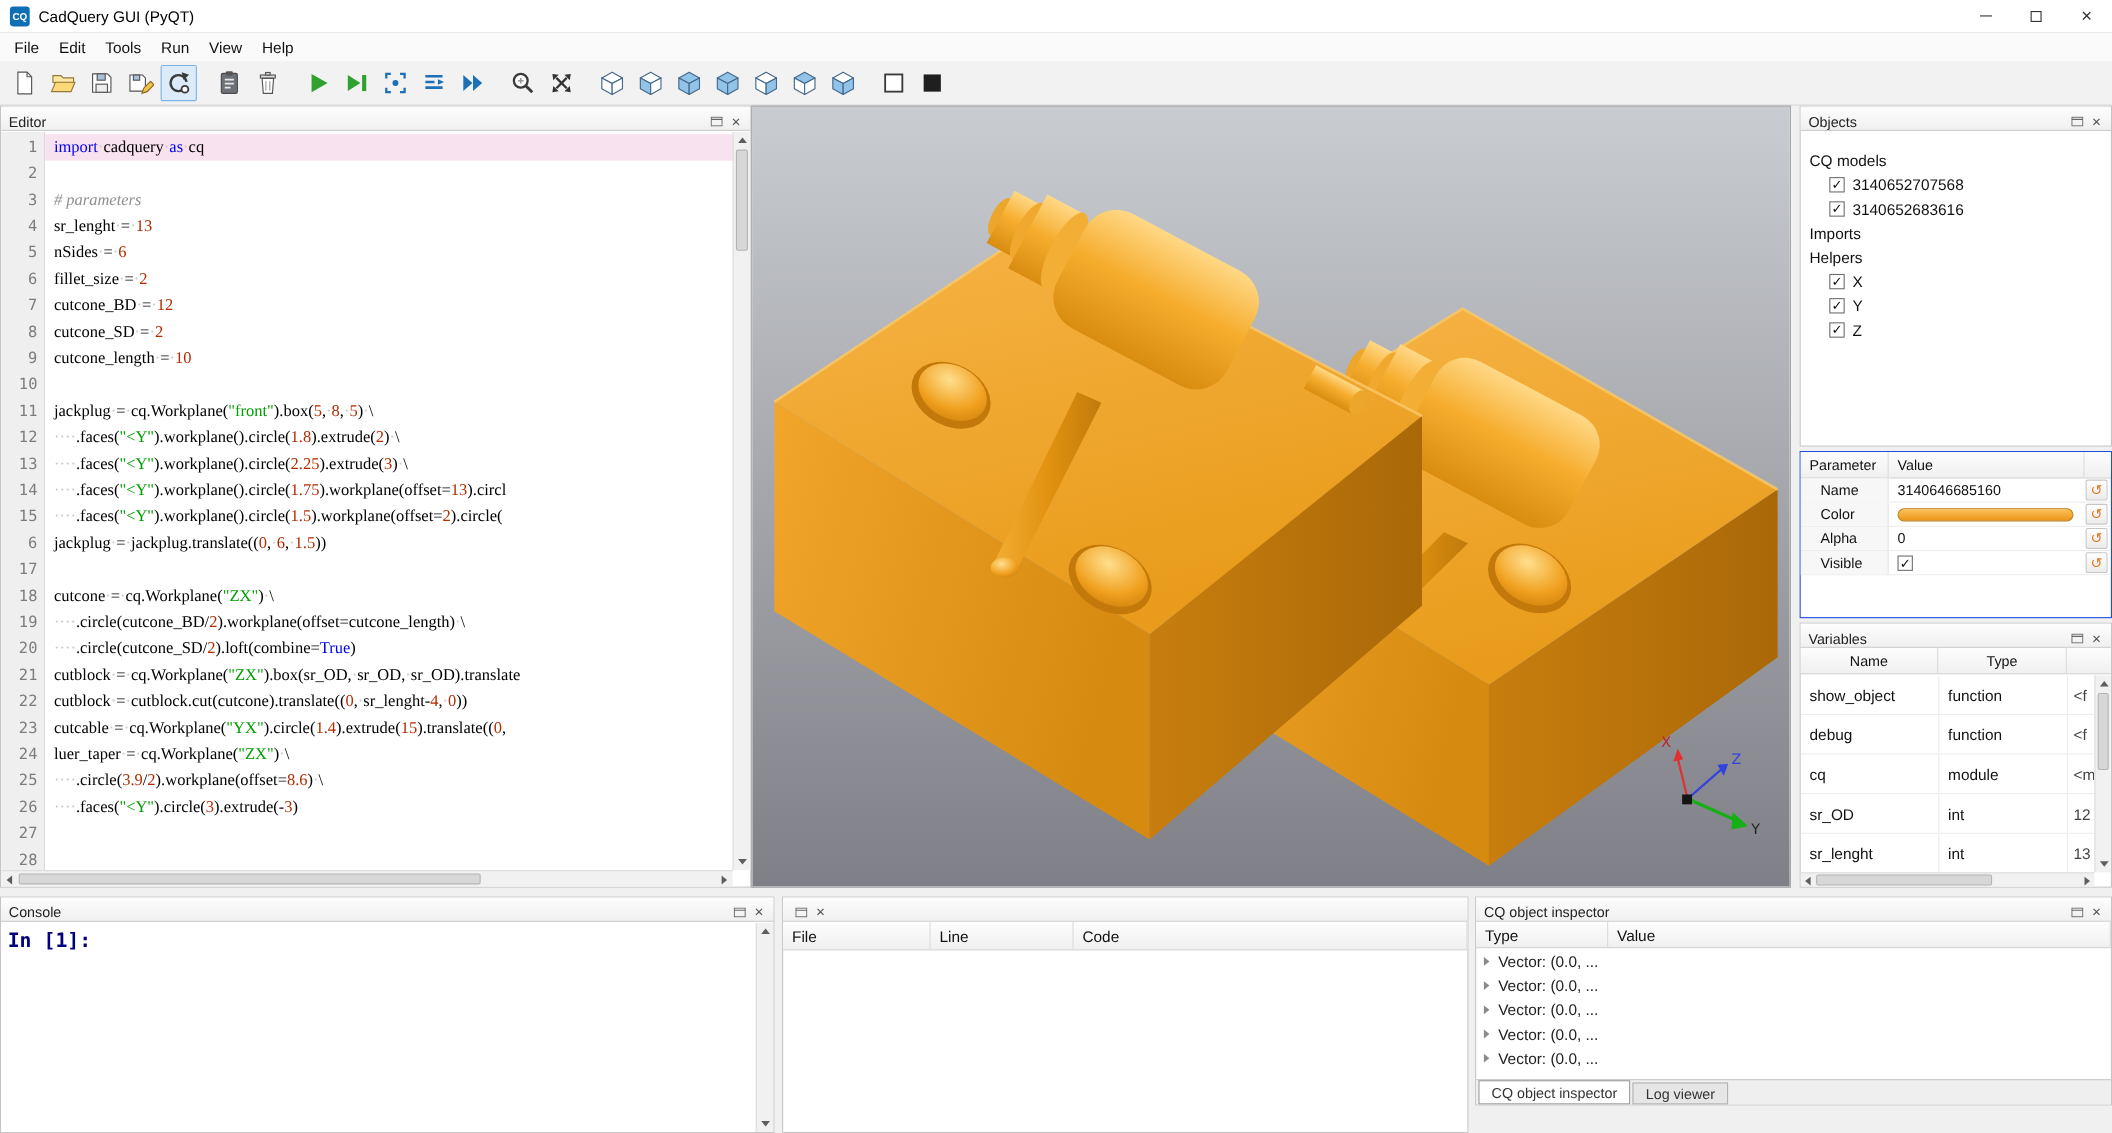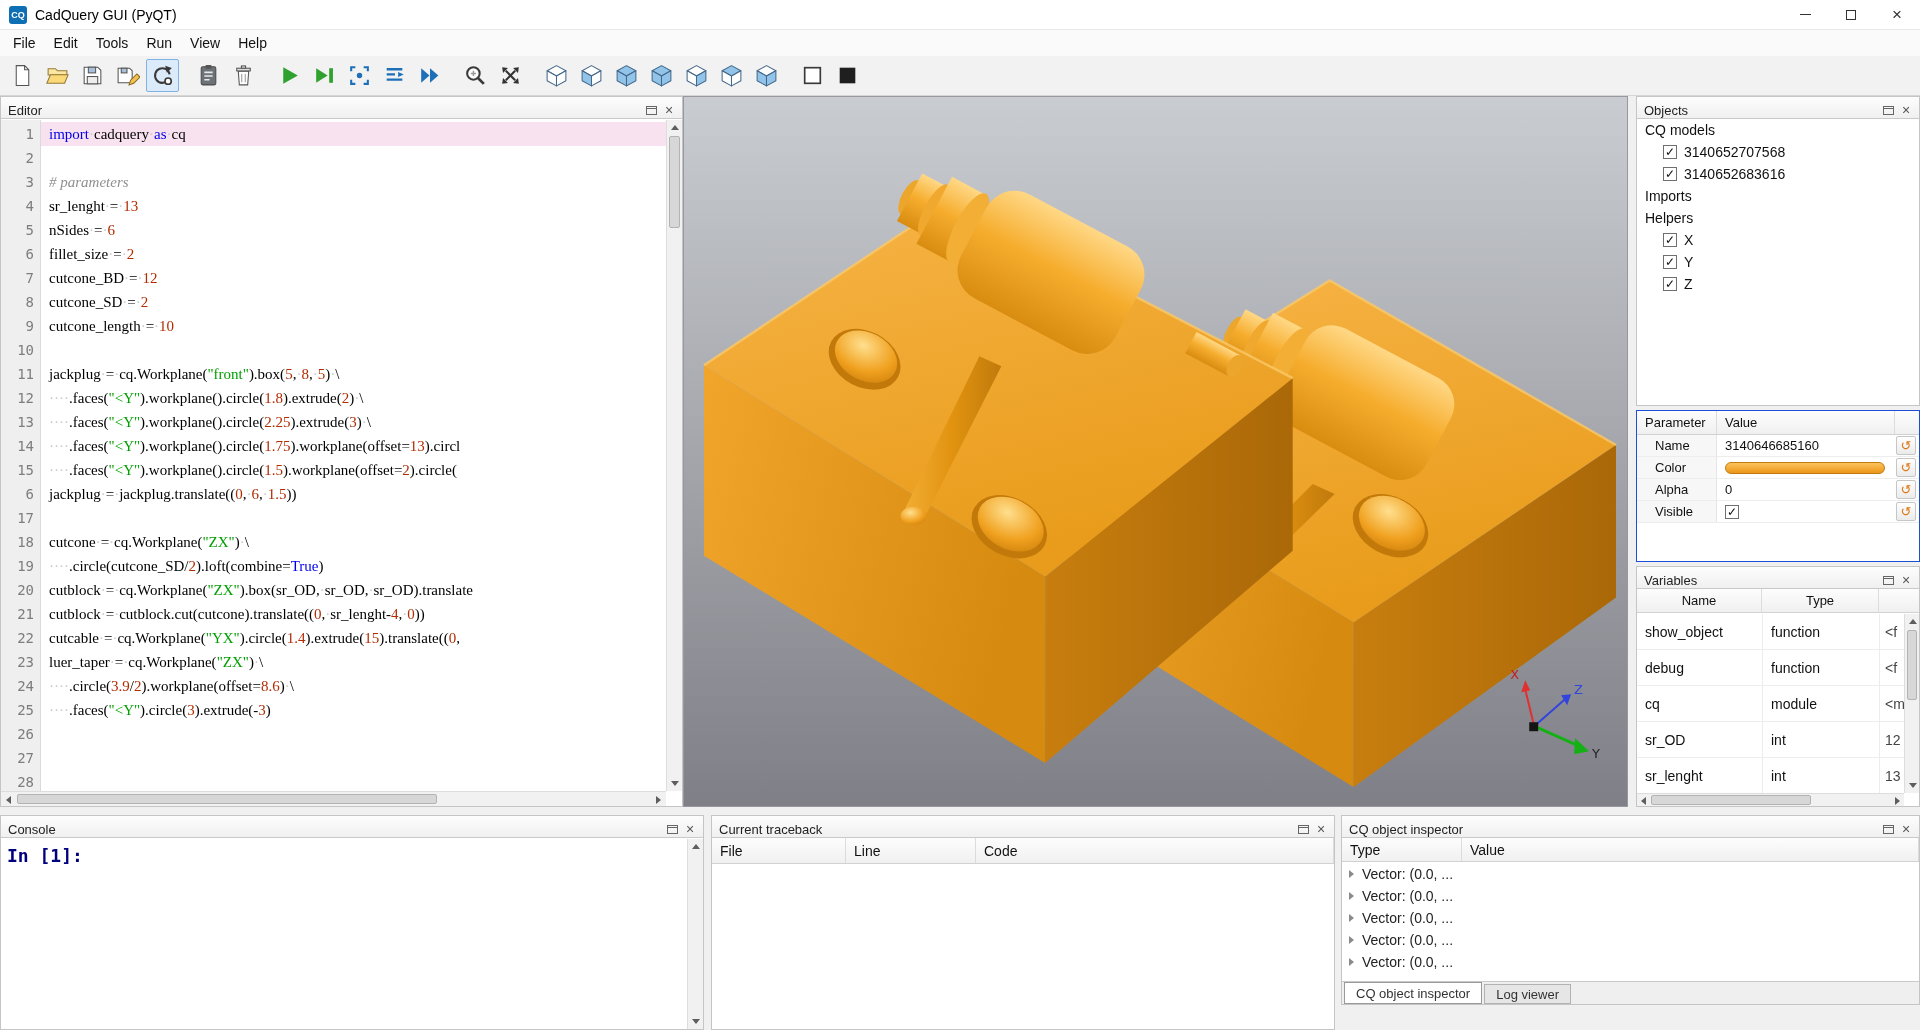--- a/index.html
+++ b/index.html
@@ -434,20 +434,21 @@
         <div class="code-line"><span class="tok-t">cutcone_length</span><span class="tok-w">·</span><span class="tok-t">=</span><span class="tok-w">·</span><span class="tok-n">10</span></div>
         <div class="code-line"></div>
         <div class="code-line"><span class="tok-t">jackplug</span><span class="tok-w">·</span><span class="tok-t">=</span><span class="tok-w">·</span><span class="tok-t">cq.Workplane(</span><span class="tok-s">"front"</span><span class="tok-t">).box(</span><span class="tok-n">5</span><span class="tok-t">,</span><span class="tok-w">·</span><span class="tok-n">8</span><span class="tok-t">,</span><span class="tok-w">·</span><span class="tok-n">5</span><span class="tok-t">)</span><span class="tok-w">·</span><span class="tok-t">\</span></div>
         <div class="code-line"><span class="tok-w">····</span><span class="tok-t">.faces(</span><span class="tok-s">"&lt;Y"</span><span class="tok-t">).workplane().circle(</span><span class="tok-n">1.8</span><span class="tok-t">).extrude(</span><span class="tok-n">2</span><span class="tok-t">)</span><span class="tok-w">·</span><span class="tok-t">\</span></div>
         <div class="code-line"><span class="tok-w">····</span><span class="tok-t">.faces(</span><span class="tok-s">"&lt;Y"</span><span class="tok-t">).workplane().circle(</span><span class="tok-n">2.25</span><span class="tok-t">).extrude(</span><span class="tok-n">3</span><span class="tok-t">)</span><span class="tok-w">·</span><span class="tok-t">\</span></div>
         <div class="code-line"><span class="tok-w">····</span><span class="tok-t">.faces(</span><span class="tok-s">"&lt;Y"</span><span class="tok-t">).workplane().circle(</span><span class="tok-n">1.75</span><span class="tok-t">).workplane(offset=</span><span class="tok-n">13</span><span class="tok-t">).circl</span></div>
         <div class="code-line"><span class="tok-w">····</span><span class="tok-t">.faces(</span><span class="tok-s">"&lt;Y"</span><span class="tok-t">).workplane().circle(</span><span class="tok-n">1.5</span><span class="tok-t">).workplane(offset=</span><span class="tok-n">2</span><span class="tok-t">).circle(</span></div>
         <div class="code-line"><span class="tok-t">jackplug</span><span class="tok-w">·</span><span class="tok-t">=</span><span class="tok-w">·</span><span class="tok-t">jackplug.translate((</span><span class="tok-n">0</span><span class="tok-t">,</span><span class="tok-w">·</span><span class="tok-n">6</span><span class="tok-t">,</span><span class="tok-w">·</span><span class="tok-n">1.5</span><span class="tok-t">))</span></div>
         <div class="code-line"></div>
         <div class="code-line"><span class="tok-t">cutcone</span><span class="tok-w">·</span><span class="tok-t">=</span><span class="tok-w">·</span><span class="tok-t">cq.Workplane(</span><span class="tok-s">"ZX"</span><span class="tok-t">)</span><span class="tok-w">·</span><span class="tok-t">\</span></div>
+        <div class="code-line"><span class="tok-w">····</span><span class="tok-t">.circle(cutcone_BD/</span><span class="tok-n">2</span><span class="tok-t">).workplane(offset=cutcone_length)</span><span class="tok-w">·</span><span class="tok-t">\</span></div>
         <div class="code-line"><span class="tok-w">····</span><span class="tok-t">.circle(cutcone_SD/</span><span class="tok-n">2</span><span class="tok-t">).loft(combine=</span><span class="tok-k">True</span><span class="tok-t">)</span></div>
         <div class="code-line"><span class="tok-t">cutblock</span><span class="tok-w">·</span><span class="tok-t">=</span><span class="tok-w">·</span><span class="tok-t">cq.Workplane(</span><span class="tok-s">"ZX"</span><span class="tok-t">).box(sr_OD,</span><span class="tok-w">·</span><span class="tok-t">sr_OD,</span><span class="tok-w">·</span><span class="tok-t">sr_OD).translate</span></div>
         <div class="code-line"><span class="tok-t">cutblock</span><span class="tok-w">·</span><span class="tok-t">=</span><span class="tok-w">·</span><span class="tok-t">cutblock.cut(cutcone).translate((</span><span class="tok-n">0</span><span class="tok-t">,</span><span class="tok-w">·</span><span class="tok-t">sr_lenght-</span><span class="tok-n">4</span><span class="tok-t">,</span><span class="tok-w">·</span><span class="tok-n">0</span><span class="tok-t">))</span></div>
         <div class="code-line"><span class="tok-t">cutcable</span><span class="tok-w">·</span><span class="tok-t">=</span><span class="tok-w">·</span><span class="tok-t">cq.Workplane(</span><span class="tok-s">"YX"</span><span class="tok-t">).circle(</span><span class="tok-n">1.4</span><span class="tok-t">).extrude(</span><span class="tok-n">15</span><span class="tok-t">).translate((</span><span class="tok-n">0</span><span class="tok-t">,</span></div>
         <div class="code-line"><span class="tok-t">luer_taper</span><span class="tok-w">·</span><span class="tok-t">=</span><span class="tok-w">·</span><span class="tok-t">cq.Workplane(</span><span class="tok-s">"ZX"</span><span class="tok-t">)</span><span class="tok-w">·</span><span class="tok-t">\</span></div>
         <div class="code-line"><span class="tok-w">····</span><span class="tok-t">.circle(</span><span class="tok-n">3.9</span><span class="tok-t">/</span><span class="tok-n">2</span><span class="tok-t">).workplane(offset=</span><span class="tok-n">8.6</span><span class="tok-t">)</span><span class="tok-w">·</span><span class="tok-t">\</span></div>
         <div class="code-line"><span class="tok-w">····</span><span class="tok-t">.faces(</span><span class="tok-s">"&lt;Y"</span><span class="tok-t">).circle(</span><span class="tok-n">3</span><span class="tok-t">).extrude(-</span><span class="tok-n">3</span><span class="tok-t">)</span></div>
       </div>
   </div>
   <div class="sb ed-vscroll">
@@ -582,21 +583,21 @@
     <div class="phead">
       <span class="ptitle">Objects</span>
       <span class="pbtn">
           <svg width="11" height="9" viewBox="0 0 11 9">
             <rect x="0.5" y="0.5" width="10" height="8" fill="none" stroke="#666"></rect>
             <line x1="0.5" y1="2.5" x2="10.5" y2="2.5" stroke="#666"></line>
           </svg>
         </span>
       <span class="pbtn">×</span>
     </div>
-    <div style="padding-top:0">
+    <div style="padding-top:16px">
         <div class="tree-row tree-top">CQ models</div>
         <div class="tree-row tree-child">
           <span class="cb">✓</span>
           <span>3140652707568</span>
         </div>
         <div class="tree-row tree-child">
           <span class="cb">✓</span>
           <span>3140652683616</span>
         </div>
         <div class="tree-row tree-top">Imports</div>
@@ -731,21 +732,20 @@
         <span class="t-up"></span>
       </div>
     <div class="ar" style="bottom:0">
         <span class="t-down"></span>
       </div>
   </div>
 </div>
 
 <div class="panel traceback-panel">
   <div class="phead">
-    <span class="ptitle">Current traceback</span>
     <span class="pbtn">
         <svg width="11" height="9" viewBox="0 0 11 9">
           <rect x="0.5" y="0.5" width="10" height="8" fill="none" stroke="#666"></rect>
           <line x1="0.5" y1="2.5" x2="10.5" y2="2.5" stroke="#666"></line>
         </svg>
       </span>
     <span class="pbtn">×</span>
   </div>
   <div class="tbk-head">
       <div class="col-cell">File</div>

